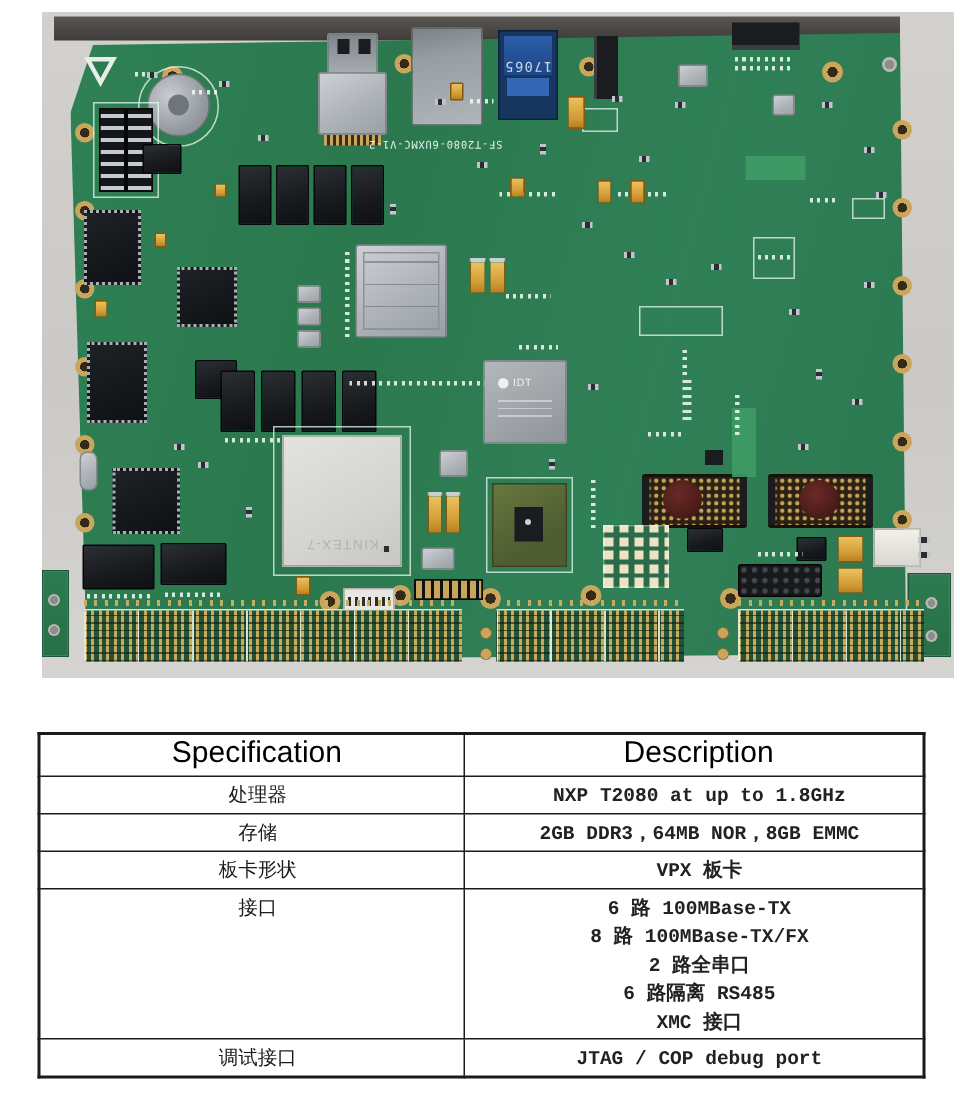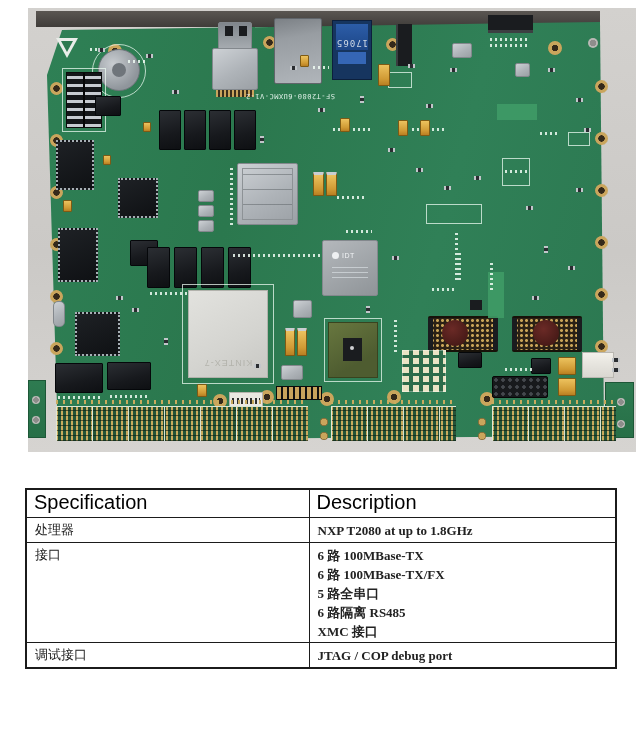--- a/index.html
+++ b/index.html
@@ -43,24 +43,24 @@
   .fpgalab{color:#b3b3ac;font-size:9px;line-height:1;transform:rotate(180deg);text-align:center;letter-spacing:1px}
   .idtlab{color:#f1f3f5;font-size:7px;line-height:1;letter-spacing:.5px}
   .wdot{border-radius:50%;background:#eef0f2}
   .idlines{background-image:repeating-linear-gradient(0deg,rgba(230,236,240,.55) 0 1px,transparent 1px 5px)}
   .cpuin{border:1px solid #8d9296;background-image:repeating-linear-gradient(0deg,transparent 0 14px,rgba(90,96,100,.5) 14px 15px)}
 
   .caption-box{position:absolute;left:62px;top:438px;width:254px;height:36px;background:#fff;border:2px solid #9b9b9b;box-sizing:border-box;z-index:5}
   .caption-box span{display:block;font-size:25px;line-height:31px;letter-spacing:1px;color:#000;padding-left:6px;white-space:nowrap}
 
   table.spec{position:absolute;left:25px;top:488px;width:592px;border-collapse:collapse;border:2px solid #1b1b1b;table-layout:fixed;background:#fff}
-  table.spec th,table.spec td{border:1.5px solid #1b1b1b;vertical-align:top;text-align:left;overflow:hidden}
+  table.spec th,table.spec td{border:1.5px solid #1b1b1b;vertical-align:top;text-align:center;overflow:hidden}
   table.spec th{font-size:20px;font-weight:400;color:#000;height:25px;padding:1px 0 1px 7px;font-family:"Liberation Sans",sans-serif}
   td.zh{font-size:13px;color:#1a1a1a;padding:3px 0 0 8px;font-family:"Liberation Serif","DejaVu Serif",serif}
-  td.val{font-size:13px;font-weight:700;color:#222;padding:3px 0 0 8px;font-family:Liberation Serif, serif}
+  td.val{font-size:13px;font-weight:700;color:#222;padding:3px 0 0 8px;font-family:Liberation Mono, monospace}
   td.val div{line-height:19px}
   tr.h22 td{height:21px}
   tr.hbig td{height:96px}
   tr.hlast td{height:21px}
 </style>
 </head>
 <body>
 
 <div class="page">
 
@@ -279,26 +279,38 @@
         <th>Description</th>
       </tr>
     </thead>
     <tbody>
       <tr class="h22">
         <td class="zh">处理器</td>
         <td class="val">
             <div>NXP T2080 at up to 1.8GHz</div>
           </td>
       </tr>
+      <tr class="h22">
+        <td class="zh">存储</td>
+        <td class="val">
+            <div>2GB DDR3，64MB NOR，8GB EMMC</div>
+          </td>
+      </tr>
+      <tr class="h22">
+        <td class="zh">板卡形状</td>
+        <td class="val">
+            <div>VPX 板卡</div>
+          </td>
+      </tr>
       <tr class="hbig">
         <td class="zh">接口</td>
         <td class="val">
           <div>6 路 100MBase-TX</div>
-          <div>6 路 100MBase-TX/FX</div>
-          <div>5 路全串口</div>
+          <div>8 路 100MBase-TX/FX</div>
+          <div>2 路全串口</div>
           <div>6 路隔离 RS485</div>
           <div>XMC 接口</div>
         </td>
       </tr>
       <tr class="hlast">
         <td class="zh">调试接口</td>
         <td class="val">
             <div>JTAG / COP debug port</div>
           </td>
       </tr>

